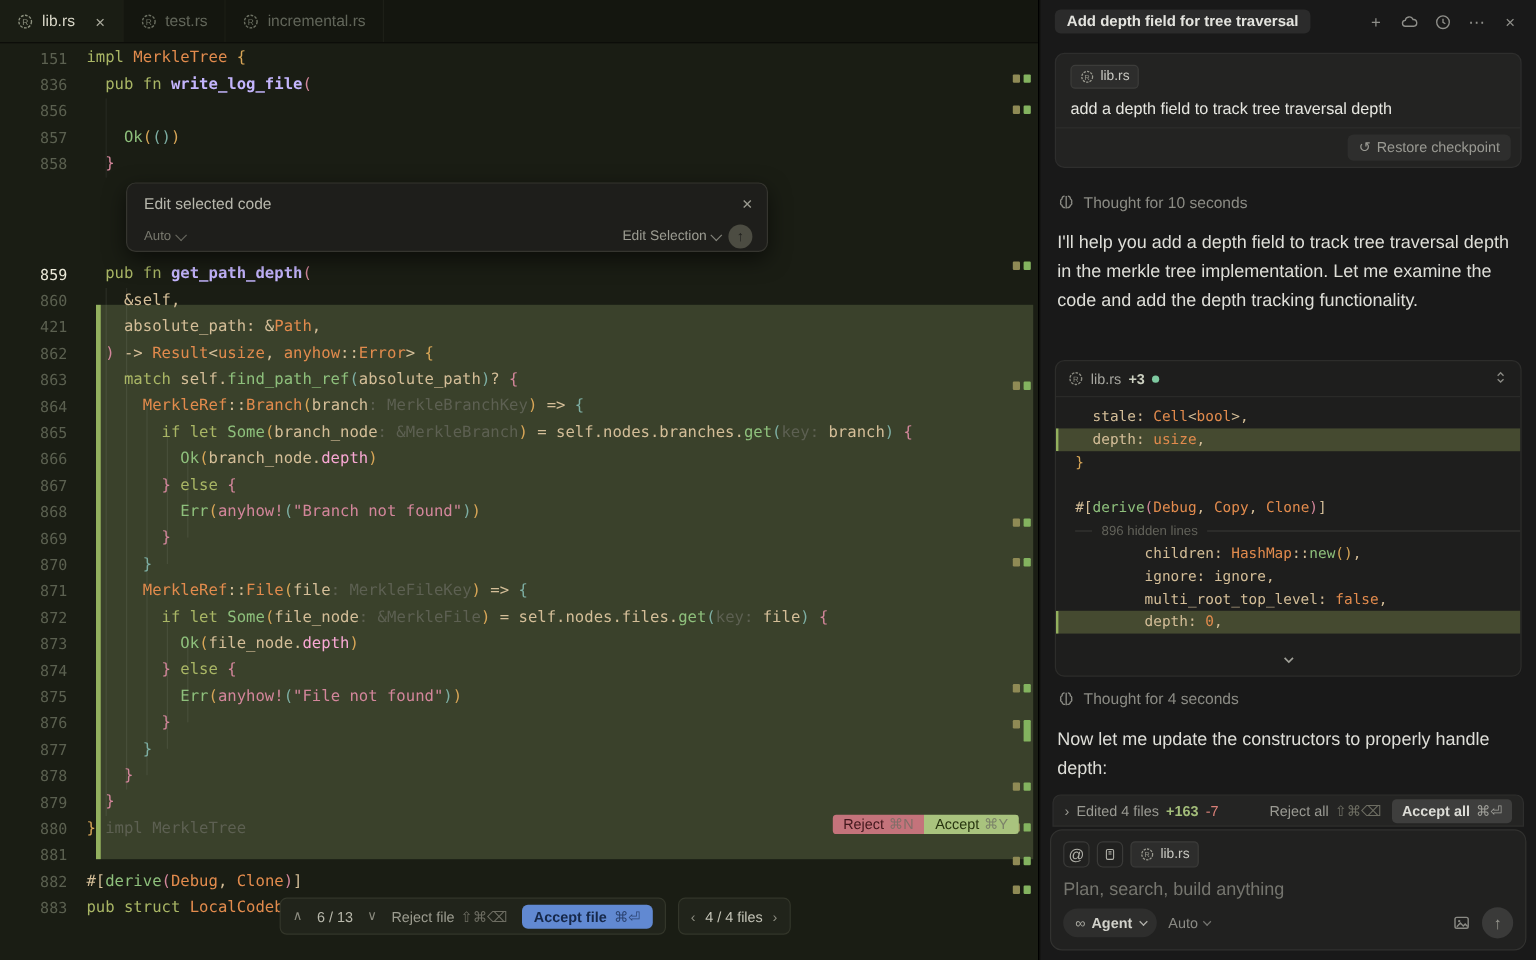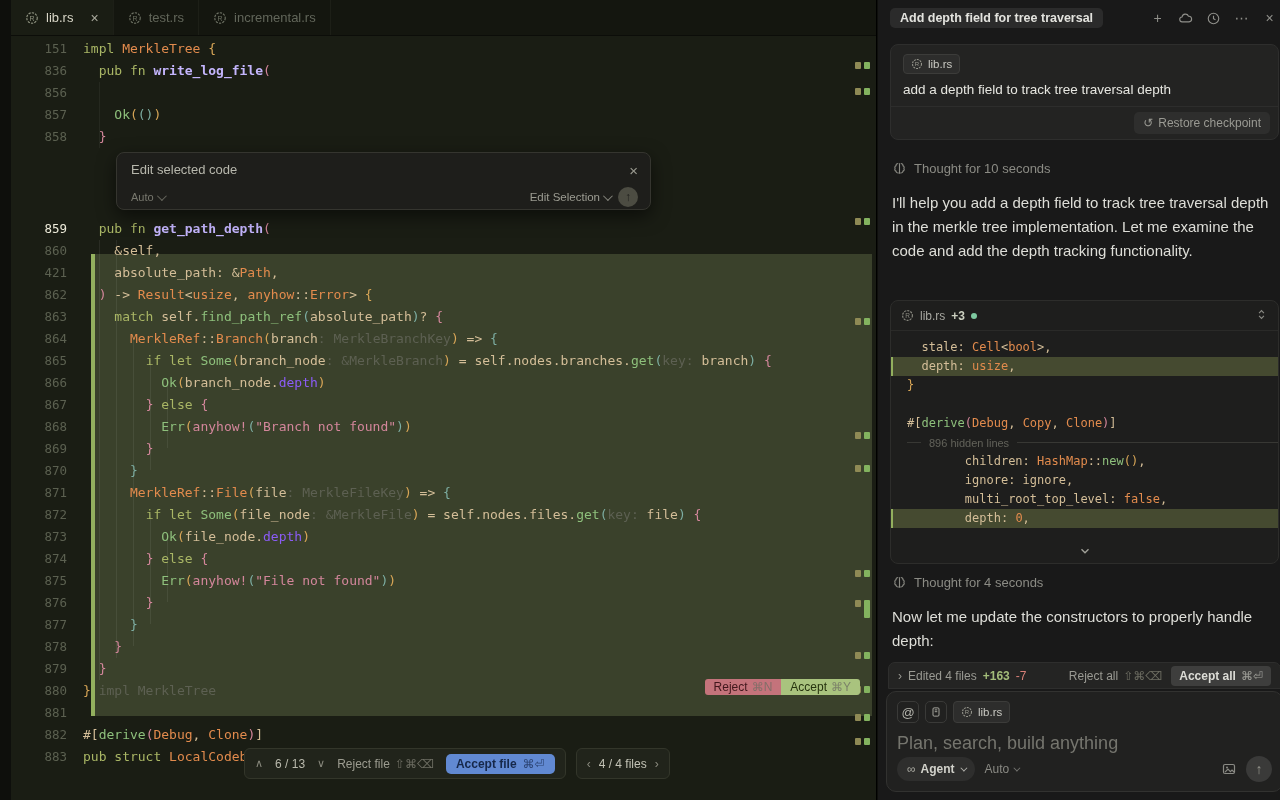--- a/index.html
+++ b/index.html
@@ -1,38 +1,38 @@
 <!DOCTYPE html>
 <html><head>
 <meta charset="utf-8">
 <style>
   * { margin:0; padding:0; box-sizing:border-box; }
   html,body { width:1280px; height:800px; overflow:hidden; background:#0e0f0c; }
-  .app { position:relative; width:1048px; height:800px; font-family:"Liberation Sans", sans-serif;margin-left:11px; }
+  .app { position:relative; width:1048px; height:800px; font-family:"Liberation Sans", sans-serif; }
 
   
   .editor { position:absolute; left:0; top:0; width:866px; height:800px; background:#1a1d14; border-right:1px solid #000; }
   .tabbar { position:absolute; left:0; top:0; width:100%; height:36px; background:#14160f; display:flex; align-items:stretch; border-bottom:1px solid #0c0d09; }
   .tab { display:flex; align-items:center; gap:7px; padding:0 14px; font-size:13px; color:#62665a; border-right:1px solid #1d1f17; cursor:default; }
   .tab.active { background:#1a1d14; color:#d9d7c8; }
   .tab .ricon { display:inline-flex; width:14px; height:14px; color:#6d7163; }
   .tab.active .ricon { color:#8d917f; }
   .tclose { margin-left:10px; color:#a9a99c; font-size:14px; }
 
   .codewrap { position:absolute; top:36px; left:0; right:0; bottom:0; }
   .codelines { position:absolute; left:0; right:0; font-family:"DejaVu Sans Mono", monospace; font-size:13px; }
   .crow { height:22px; line-height:22px; white-space:pre; position:relative; }
   .lnum { display:inline-block; width:72px; padding-right:16px; text-align:right; color:#5b6050; font-size:12.5px; vertical-align:top; }
   .crow.active .lnum { color:#ecead9; }
   .lens-row { height:22px; line-height:22px; padding-left:88px; font-family:"Liberation Sans",sans-serif; font-size:12px; color:#62665a; }
 
   
   .tk-fg { color:#d4be98; } .tk-kw { color:#a9b665; } .tk-kwit { color:#d4be98; }
   .tk-fn { color:#c4b5fd; font-weight:bold; } .tk-ty { color:#e28b4d; }
-  .tk-aq { color:#8ec07c; } .tk-bl { color:#8b5cf6; } .tk-pk { color:#d3869b; }
+  .tk-aq { color:#8ec07c; } .tk-bl { color:#f9a8d4; } .tk-pk { color:#d3869b; }
   .tk-str { color:#d3869b; } .tk-hint { color:#5d6052; } .tk-pit { color:#d4be98; }
   .tk-b1 { color:#d8a657; } .tk-b2 { color:#d3869b; } .tk-b3 { color:#7daea3; } .tk-num { color:#e28b4d; }
 
   .hl-block { position:absolute; left:84px; right:4px; top:218px; height:462px; background:#3a412b; }
   .hl-bar { position:absolute; left:80px; width:4px; top:218px; height:462px; background:#93b05e; }
   .iguide { position:absolute; width:1px; background:rgba(255,255,255,0.07); }
 
   .inline-edit { position:absolute; left:105px; top:152px; width:535px; height:58px; background:#1e1e1b; border:1px solid #35352f; border-radius:8px; box-shadow:0 6px 18px rgba(0,0,0,.55); z-index:6; padding:9px 12px 8px 14px; }
   .ie-top { display:flex; justify-content:space-between; font-size:13px; color:#b7b7ac; }
   .ie-close { color:#9a9a90; font-size:15px; cursor:default; }
@@ -100,21 +100,21 @@
   .review-bar { position:absolute; left:10px; right:10px; top:662px; height:27px; background:#242423; border:1px solid #2e2e2d; border-radius:7px 7px 0 0; display:flex; align-items:center; gap:6px; padding:0 9px; font-size:12px; color:#9a9a93; }
   .rv-plus { color:#a3bd7a; font-weight:bold; } .rv-minus { color:#d98078; }
   .rv-right { margin-left:auto; display:flex; align-items:center; gap:9px; }
   .rv-accept { background:#3e3e3d; border-radius:4px; height:20px; display:inline-flex; align-items:center; padding:0 8px; color:#dcdcd6; font-weight:bold; }
   .rv-accept .keys { color:#a0a09a; font-weight:normal; margin-left:5px; }
 
   .composer { position:absolute; left:8px; right:8px; top:691px; height:101px; background:#212120; border:1px solid #323230; border-radius:10px; padding:9px 10px; }
   .cmp-chips { display:flex; gap:6px; }
   .sq-chip { width:22px; height:22px; border:1px solid #3a3a38; border-radius:5px; display:inline-flex; align-items:center; justify-content:center; color:#b2b2aa; font-size:13px; }
   .cmp-chips .file-chip { height:22px; }
-  .cmp-placeholder { margin-top:10px; font-size:18px; color:#75756e; }
+  .cmp-placeholder { margin-top:10px; font-size:15px; color:#75756e; }
   .cmp-bottom { position:absolute; left:10px; right:10px; bottom:9px; display:flex; align-items:center; gap:10px; }
   .agent-pill { display:inline-flex; align-items:center; gap:5px; background:#2e2e2d; border-radius:12px; height:24px; padding:0 10px; font-size:12px; color:#d2d2cb; font-weight:bold; }
   .agent-pill .inf { font-weight:normal; color:#a8a8a0; }
   .model-sel { font-size:12px; color:#8a8a84; display:inline-flex; align-items:center; gap:4px; }
   .cmp-right { margin-left:auto; display:flex; align-items:center; gap:9px; }
   .img-icon { color:#8a8a84; display:inline-flex; }
   .send-btn { width:26px; height:26px; border-radius:50%; background:#3a3a39; color:#97978f; display:inline-flex; align-items:center; justify-content:center; font-size:14px; font-weight:bold; }
 </style>
 </head>
 <body>

